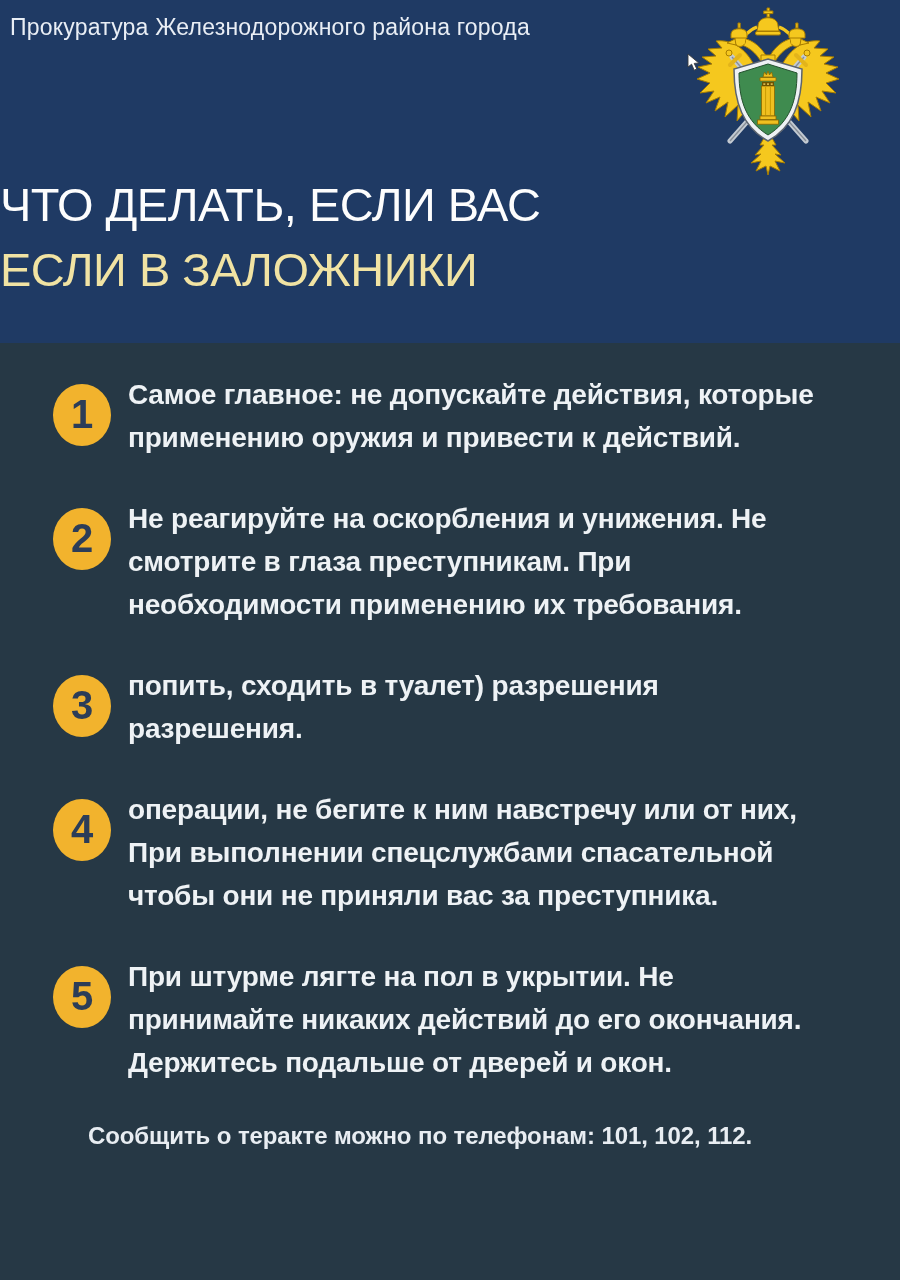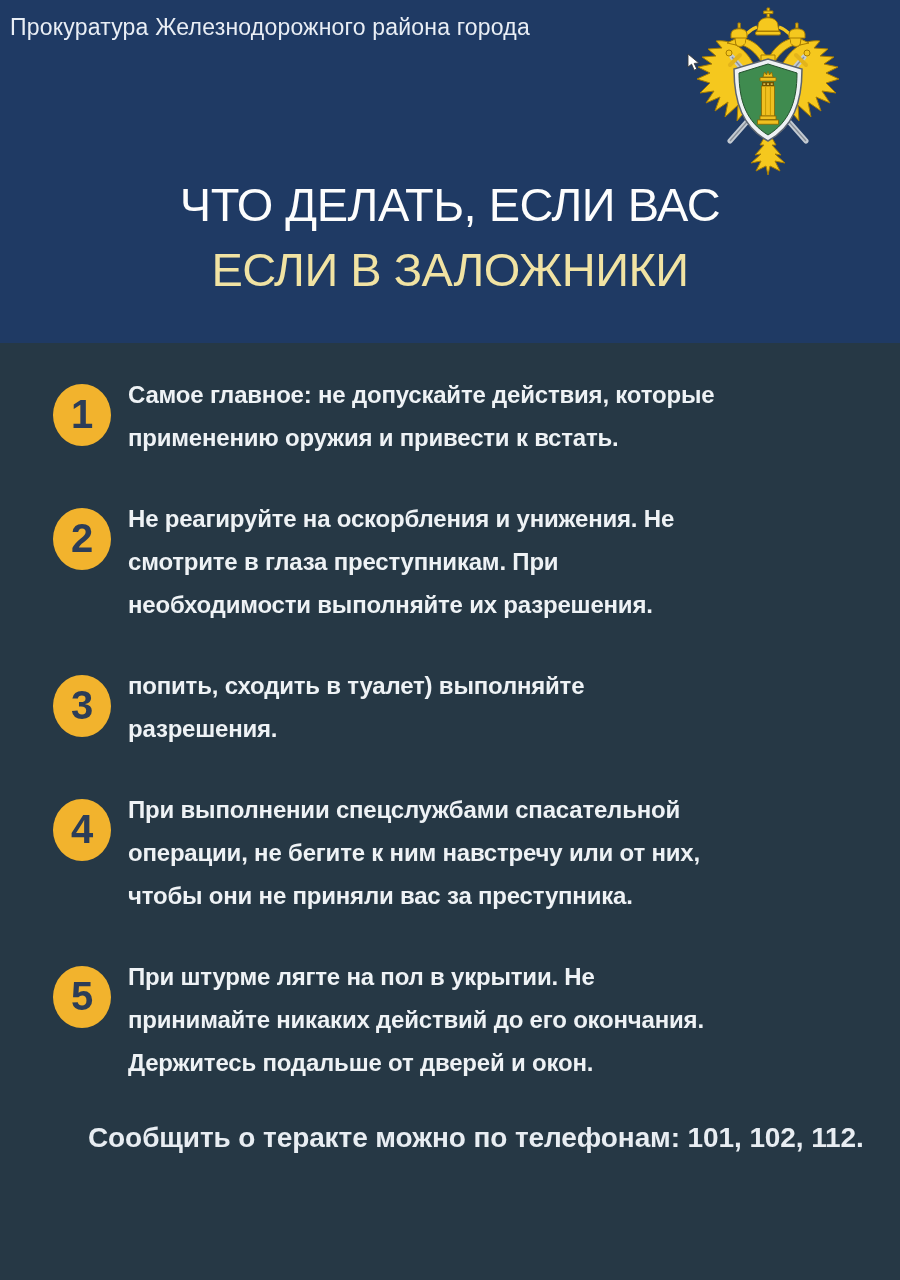--- a/index.html
+++ b/index.html
@@ -14,21 +14,21 @@
     background:#1f3a64;
   }
   .org{
     position:absolute;top:12px;left:10px;
     color:#e9eef5;font-size:23px;line-height:31px;font-weight:400;
     letter-spacing:.2px;
     text-align:center;
   }
   .title{
     position:absolute;top:172px;left:0;width:100%;
-    text-align:center;font-weight:400;font-size:47px;line-height:65px;
+    text-align:left;font-weight:400;font-size:47px;line-height:65px;
     letter-spacing:-.5px;white-space:nowrap;
   }
   .title .t1{color:#fdfdfd;}
   .title .t2{color:#f1e3a3;}
   .emblem{position:absolute;top:5px;left:688px;width:160px;height:172px;}
   .cursor{position:absolute;top:53px;left:687px;width:14px;height:19px;}
   
   .bodysec{
     position:absolute;top:343px;left:0;width:900px;height:937px;
     background:#263845;
@@ -38,27 +38,27 @@
   .badge{
     flex-shrink:0;width:58px;height:62px;margin:11px 17px 0 0;
     border-radius:50%;background:#f2b32d;
     display:flex;align-items:center;justify-content:center;
   }
   .badge span{
     color:#2c3d58;font-size:40px;font-weight:700;line-height:1;
     transform:translateY(-1px);
   }
   .itext{
-    color:#eef2f5;font-size:24px;font-weight:700;line-height:43px;
+    color:#eef2f5;font-size:28px;font-weight:700;line-height:43px;
     letter-spacing:-.2px;
   }
   .itext div{white-space:nowrap;}
   .footer-note{
     margin-left:88px;
-    color:#e8edf2;font-size:28px;font-weight:700;letter-spacing:-.1px;
+    color:#e8edf2;font-size:24px;font-weight:700;letter-spacing:-.1px;
     white-space:nowrap;
   }
 </style>
 </head>
 <body>
 
 <div class="page">
 
   <div class="header">
     <div class="org">
@@ -147,52 +147,52 @@
 
   <div class="bodysec">
     <ol class="items">
 
       <li class="item">
         <div class="badge">
           <span>1</span>
         </div>
         <div class="itext">
           <div>Самое главное: не допускайте действия, которые</div>
-          <div>применению оружия и привести к встать.</div>
+          <div>применению оружия и привести к действий.</div>
         </div>
       </li>
 
       <li class="item">
         <div class="badge">
           <span>2</span>
         </div>
         <div class="itext">
           <div>Не реагируйте на оскорбления и унижения. Не</div>
           <div>смотрите в глаза преступникам. При</div>
-          <div>необходимости выполняйте их разрешения.</div>
+          <div>необходимости применению их требования.</div>
         </div>
       </li>
 
       <li class="item">
         <div class="badge">
           <span>3</span>
         </div>
         <div class="itext">
-          <div>попить, сходить в туалет) выполняйте</div>
+          <div>попить, сходить в туалет) разрешения</div>
           <div>разрешения.</div>
         </div>
       </li>
 
       <li class="item">
         <div class="badge">
           <span>4</span>
         </div>
         <div class="itext">
+          <div>операции, не бегите к ним навстречу или от них,</div>
           <div>При выполнении спецслужбами спасательной</div>
-          <div>операции, не бегите к ним навстречу или от них,</div>
           <div>чтобы они не приняли вас за преступника.</div>
         </div>
       </li>
 
       <li class="item">
         <div class="badge">
           <span>5</span>
         </div>
         <div class="itext">
           <div>При штурме лягте на пол в укрытии. Не</div>

